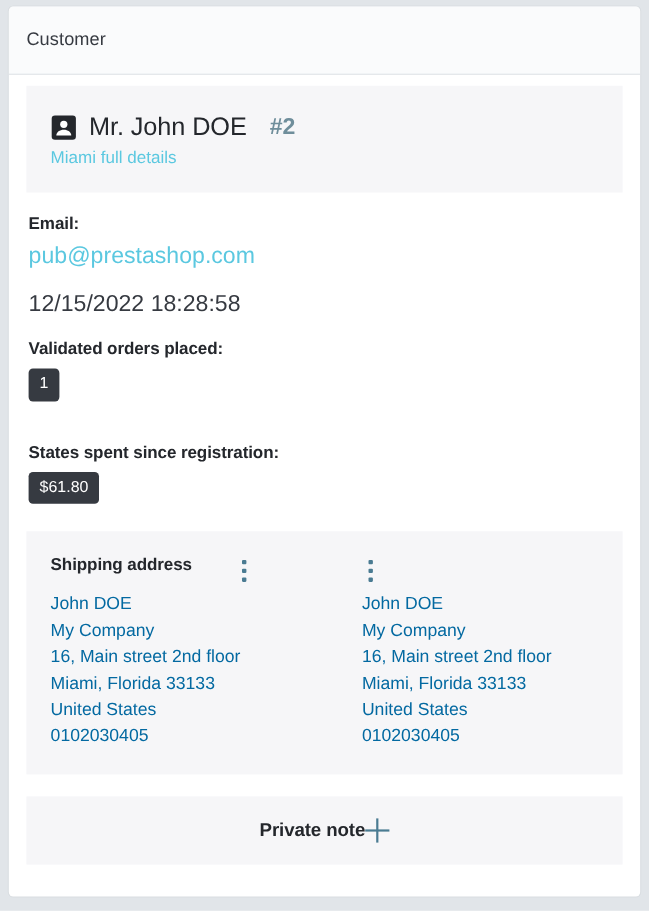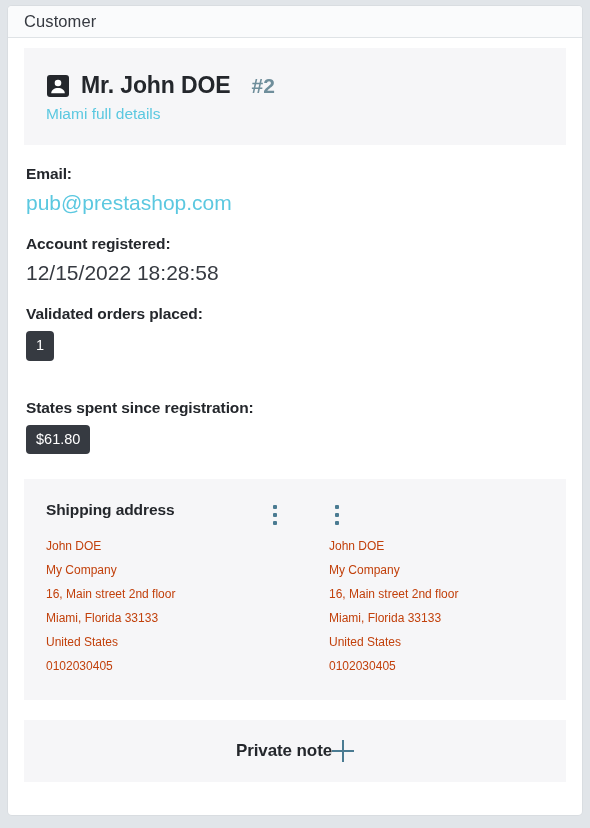--- a/index.html
+++ b/index.html
@@ -21,21 +21,21 @@
     top: 6px;
     width: 574px;
     height: 809px;
     background: #ffffff;
     border-radius: 4px;
     box-shadow: 0 0 0 1px rgba(0,0,0,0.03);
     overflow: hidden;
   }
 
   .card-header {
-    height: 32px;
+    height: 62px;
     background: #fafbfc;
     border-bottom: 1px solid #dfe3e6;
     display: flex;
     align-items: center;
     padding-left: 16px;
     box-sizing: border-box;
   }
   .card-header-title {
     font-size: 16.5px;
     color: #363a41;
@@ -62,21 +62,21 @@
     margin-bottom: 6px;
   }
   .person-icon {
     width: 24px;
     height: 24px;
     flex: 0 0 24px;
     display: block;
   }
   .customer-name {
     font-size: 23px;
-    font-weight: 700;
+    font-weight: 400;
     color: #24272c;
     letter-spacing: -0.1px;
     white-space: nowrap;
   }
   .customer-id {
     font-size: 21px;
     font-weight: 700;
     color: #6f8e9b;
     margin-left: 10px;
     white-space: nowrap;
@@ -127,21 +127,20 @@
   }
   .address-col {
     flex: 1 1 50%;
     box-sizing: border-box;
     min-width: 0;
   }
   .address-col.right { padding-left: 34px; }
   .address-head {
     display: flex;
     align-items: flex-start;
-    justify-content: space-between;
     margin-bottom: 7px;
     padding-right: 12px;
     gap: 40px;
   }
   .address-title {
     font-size: 15.5px;
     font-weight: 700;
     color: #24272c;
     letter-spacing: -0.1px;
   }
@@ -155,22 +154,22 @@
     margin-top: 2px;
   }
   .kebab span {
     display: block;
     width: 4px;
     height: 4px;
     background: #4a7b92;
     border-radius: 1px;
   }
   .address-line {
-    font-size: 12px;
-    color: #c2410c;
+    font-size: 16px;
+    color: #0369a1;
     line-height: 24px;
     white-space: nowrap;
   }
 
   
   .private-note {
     background: #f6f6f8;
     margin-top: 20px;
     padding: 20px 22px 20px 22px;
     box-sizing: border-box;
@@ -227,21 +226,20 @@
       <a class="link">Miami full details</a>
     </div>
 
     <div>
       <div class="detail-block">
         <div class="detail-label">Email:</div>
         <div class="detail-value link-value">pub@prestashop.com</div>
       </div>
 
       <div class="detail-block">
-        <div class="detail-label">Account registered:</div>
         <div class="detail-value">12/15/2022 18:28:58</div>
       </div>
 
       <div class="detail-block">
         <div class="detail-label">Validated orders placed:</div>
         <div class="badge">1</div>
       </div>
 
       <div class="detail-block">
         <div class="detail-label">States spent since registration:</div>

